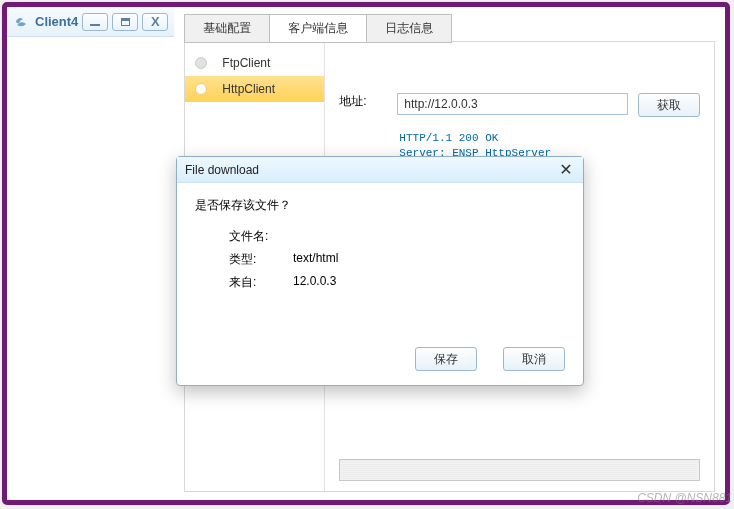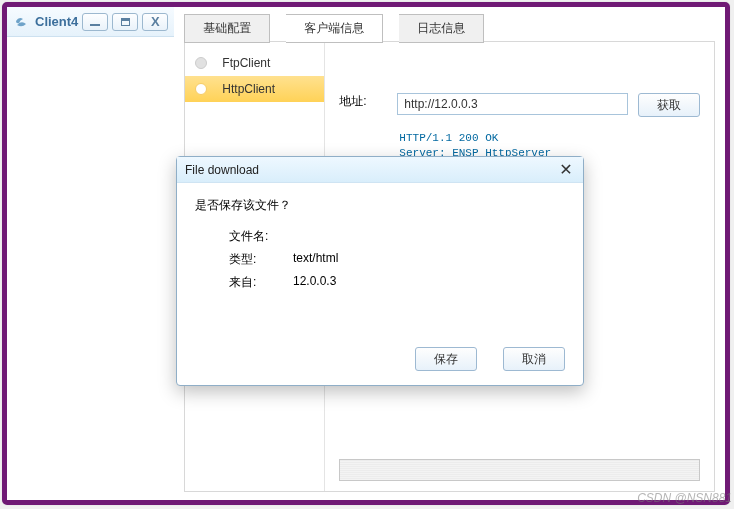--- a/index.html
+++ b/index.html
@@ -21,21 +21,21 @@
   .titlebar .title { color:#3c6f9c; font-weight:bold; font-size:13px; flex:1; }
   .winbtn { width:26px; height:18px; margin-left:4px; border:1px solid #9cb8cf; border-radius:3px;
             background:linear-gradient(#fdfeff,#e9f2fa); display:flex; align-items:center; justify-content:center;
             color:#5a7fa0; font-family:Arial; font-size:12px; }
   .winbtn.min span { display:block; width:10px; height:0; border-top:2px solid #5a7fa0; margin-top:6px;}
   .winbtn.max span { display:block; width:9px; height:8px; border:1.5px solid #5a7fa0; border-top-width:3px;}
   .winbtn.close { font-size:13px; font-weight:bold; }
 
   .client { flex:1; padding:6px 10px 8px 10px; display:flex; flex-direction:column; }
 
-  .tabs { display:flex; gap:16px; }
+  .tabs { display:flex; gap:0; }
   .tab {
     padding:5px 18px; border:1px solid #bfbfbf; background:#fff; color:#333;
     position:relative; top:1px;
   }
   .tab.inactive { background:#f0f0f0; }
   .tab + .tab { border-left:none; }
 
   .body { flex:1; display:flex; border:1px solid #d8d8d8; margin-top:-1px; }
 
   .sidebar { width:140px; border-right:1px solid #e4e4e4; padding-top:8px; }

